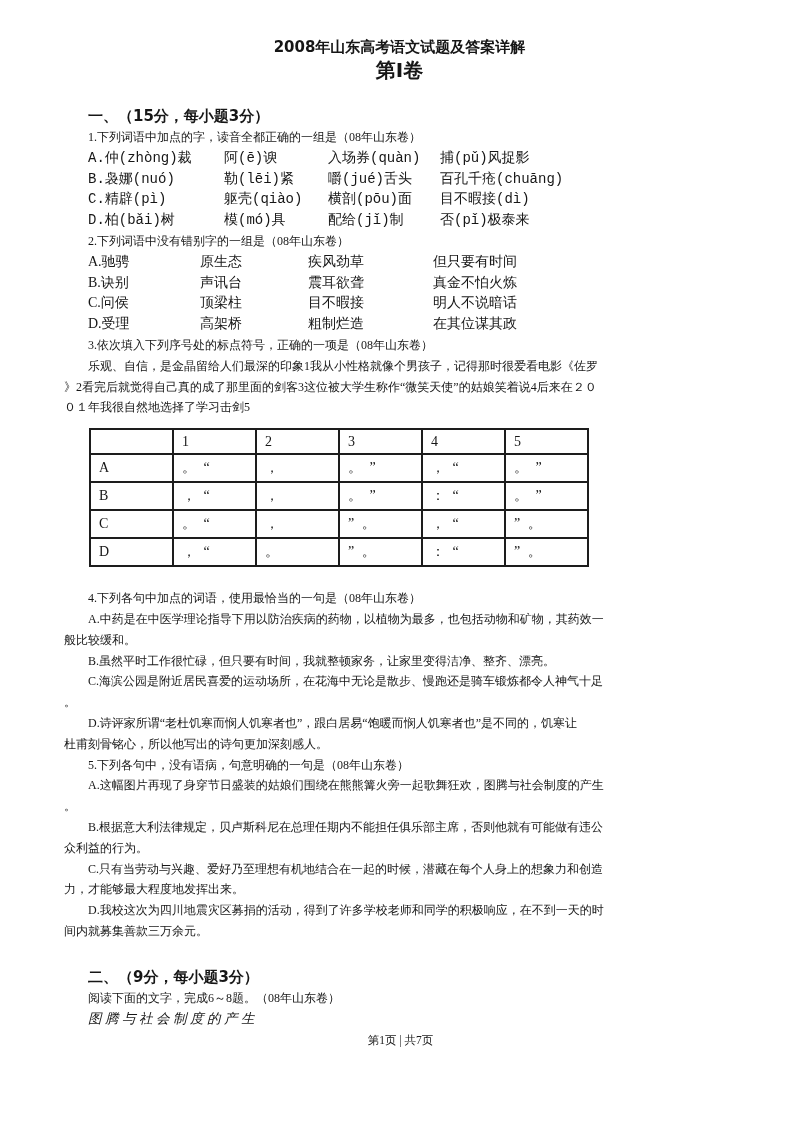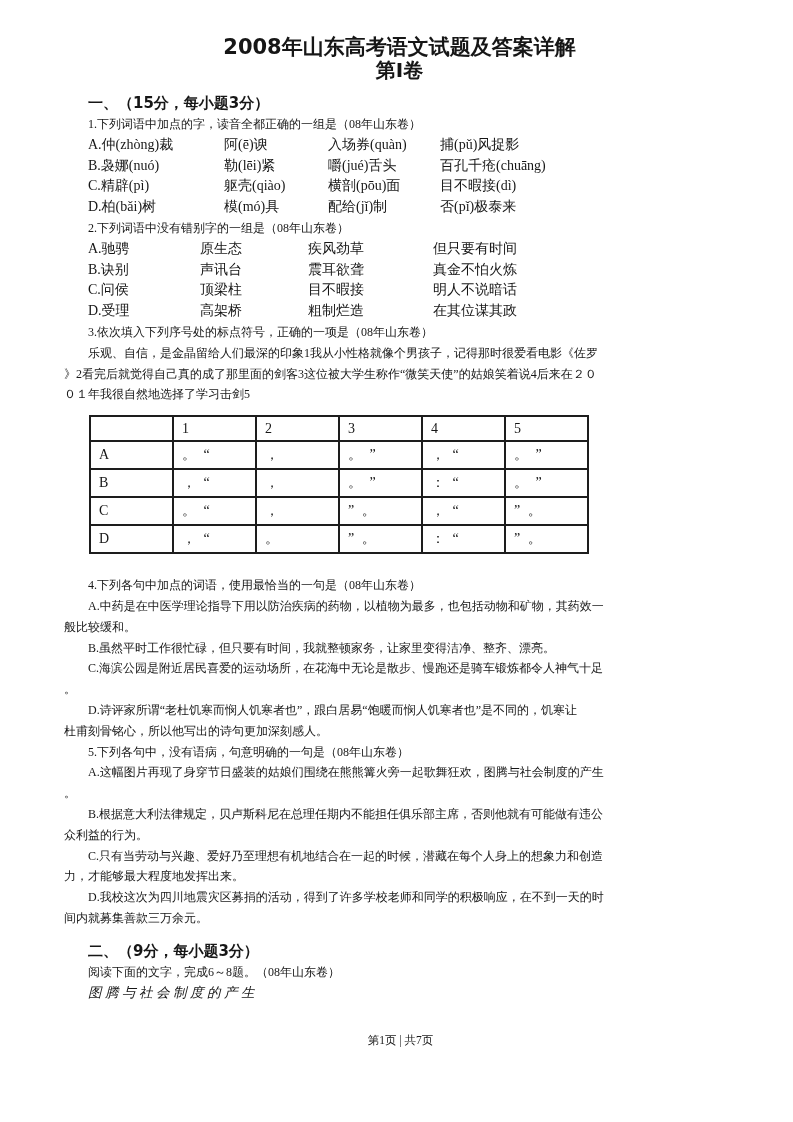--- a/index.html
+++ b/index.html
@@ -9,36 +9,36 @@
     background:#ffffff;
     box-sizing:border-box;
     padding:36px 58px 0 64px;
     font-family:"Liberation Serif","DejaVu Serif",serif;
     color:#161616;
     overflow:hidden;
   }
   .doc-title {
     text-align:center;
     font-family:"DejaVu Sans","Liberation Sans",sans-serif;
-    font-weight:bold; font-size:21px; line-height:23px;
+    font-weight:bold; font-size:15px; line-height:23px;
   }
   .doc-sub {
     text-align:center;
     font-family:"DejaVu Sans","Liberation Sans",sans-serif;
     font-weight:bold; font-size:20px; line-height:22px;
   }
   .sec-head {
     font-family:"DejaVu Sans","Liberation Sans",sans-serif;
     font-weight:bold; font-size:15px; line-height:21px;
-    padding-left:24px; margin-top:12px;
+    padding-left:24px; margin-top:25px;
   }
   .ln { font-size:12px; line-height:20.8px; white-space:nowrap; }
   .ind { padding-left:24px; }
   .optrow { display:grid; font-size:14px; line-height:20.8px; padding-left:24px; white-space:nowrap; }
-  .q1cols { grid-template-columns:136px 104px 112px auto; }
+  .q1cols { grid-template-columns:136px 104px 112px auto;font-family:Liberation Mono, monospace; }
   .q2cols { grid-template-columns:112px 108px 125px auto; }
   table.punct {
     border-collapse:collapse; table-layout:fixed;
     width:500px; margin:10px 0 21px 25px;
   }
   table.punct td {
     border:2px solid #1d1d1d;
     font-size:14px; padding:1px 2px 1px 8px;
     letter-spacing:2px; vertical-align:middle;
     overflow:hidden;

